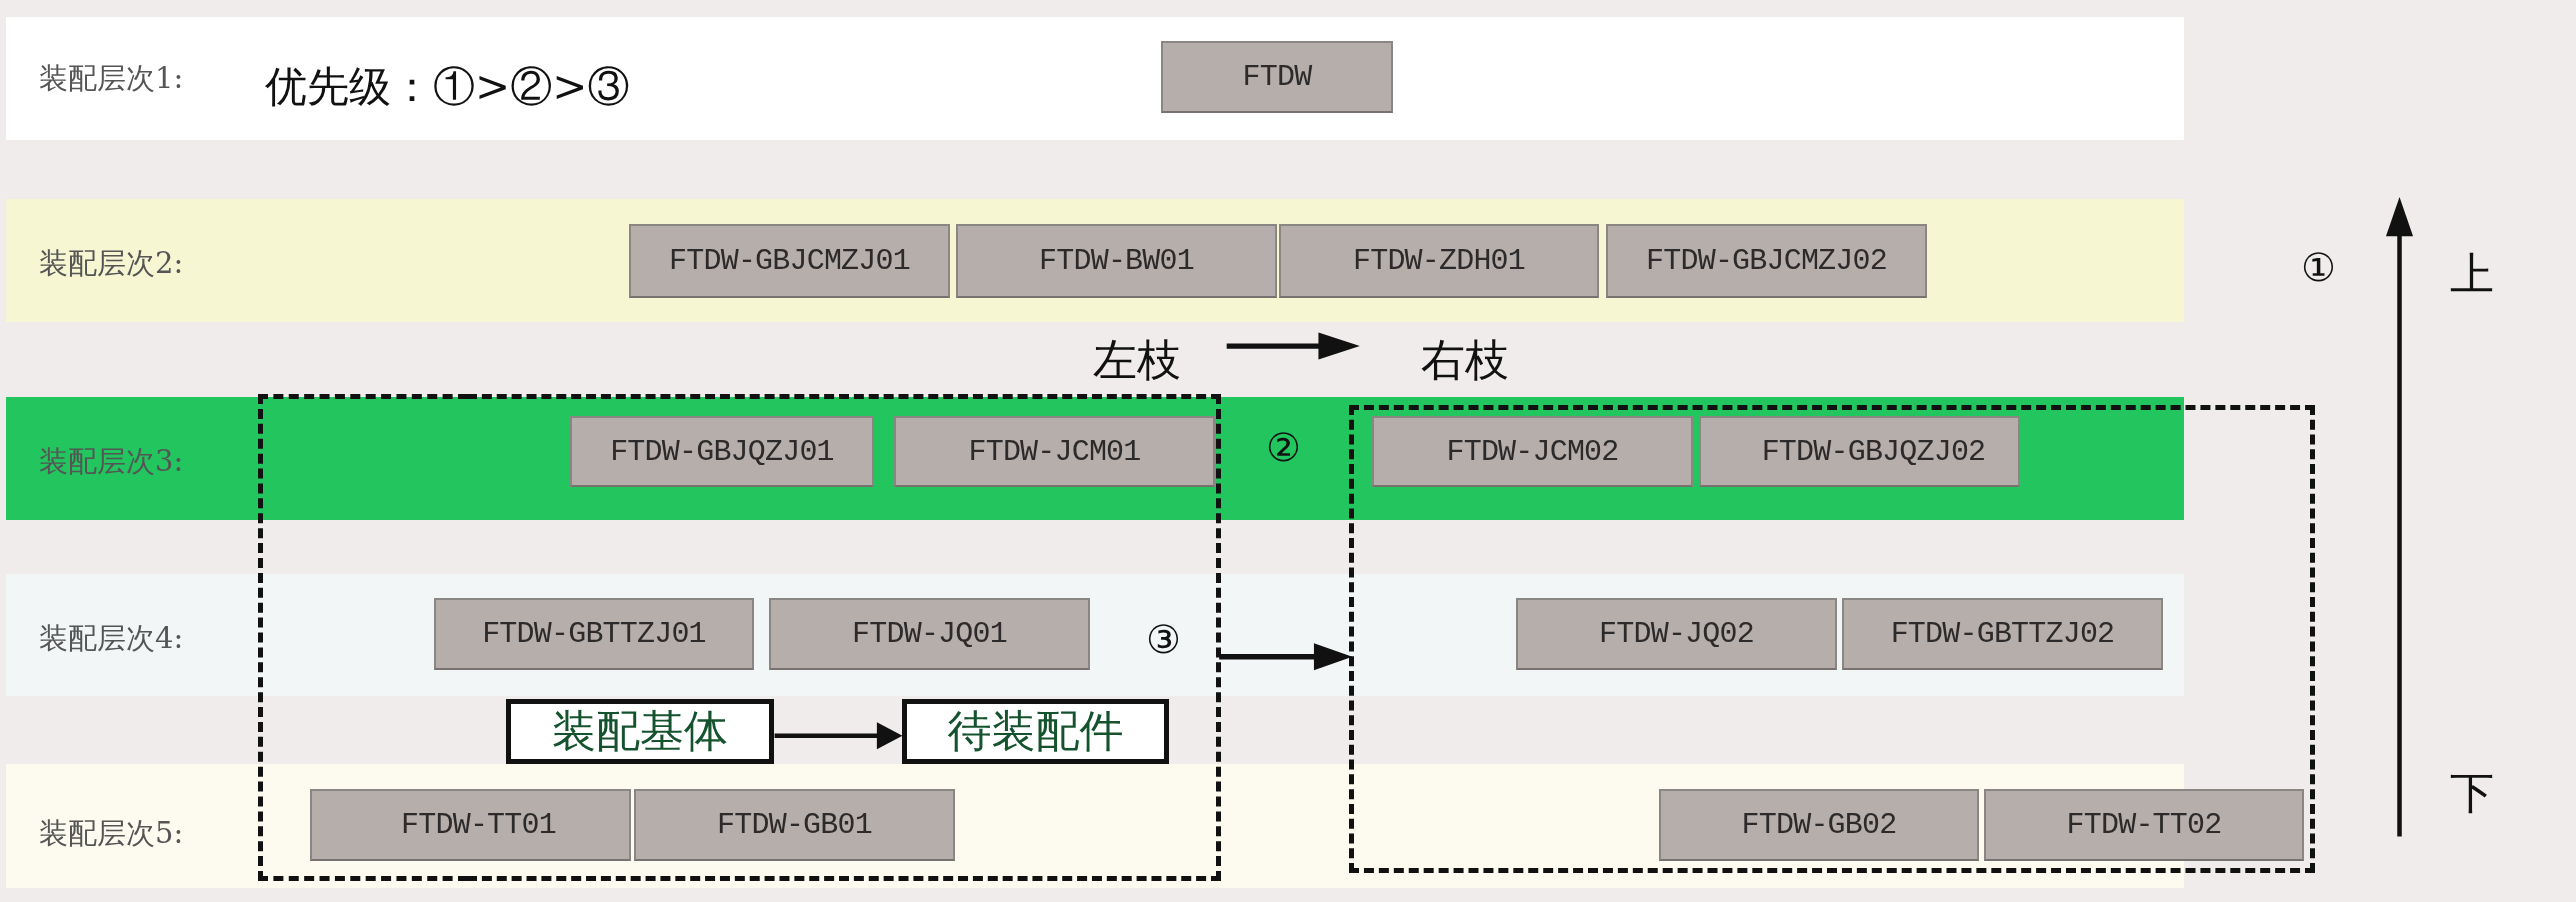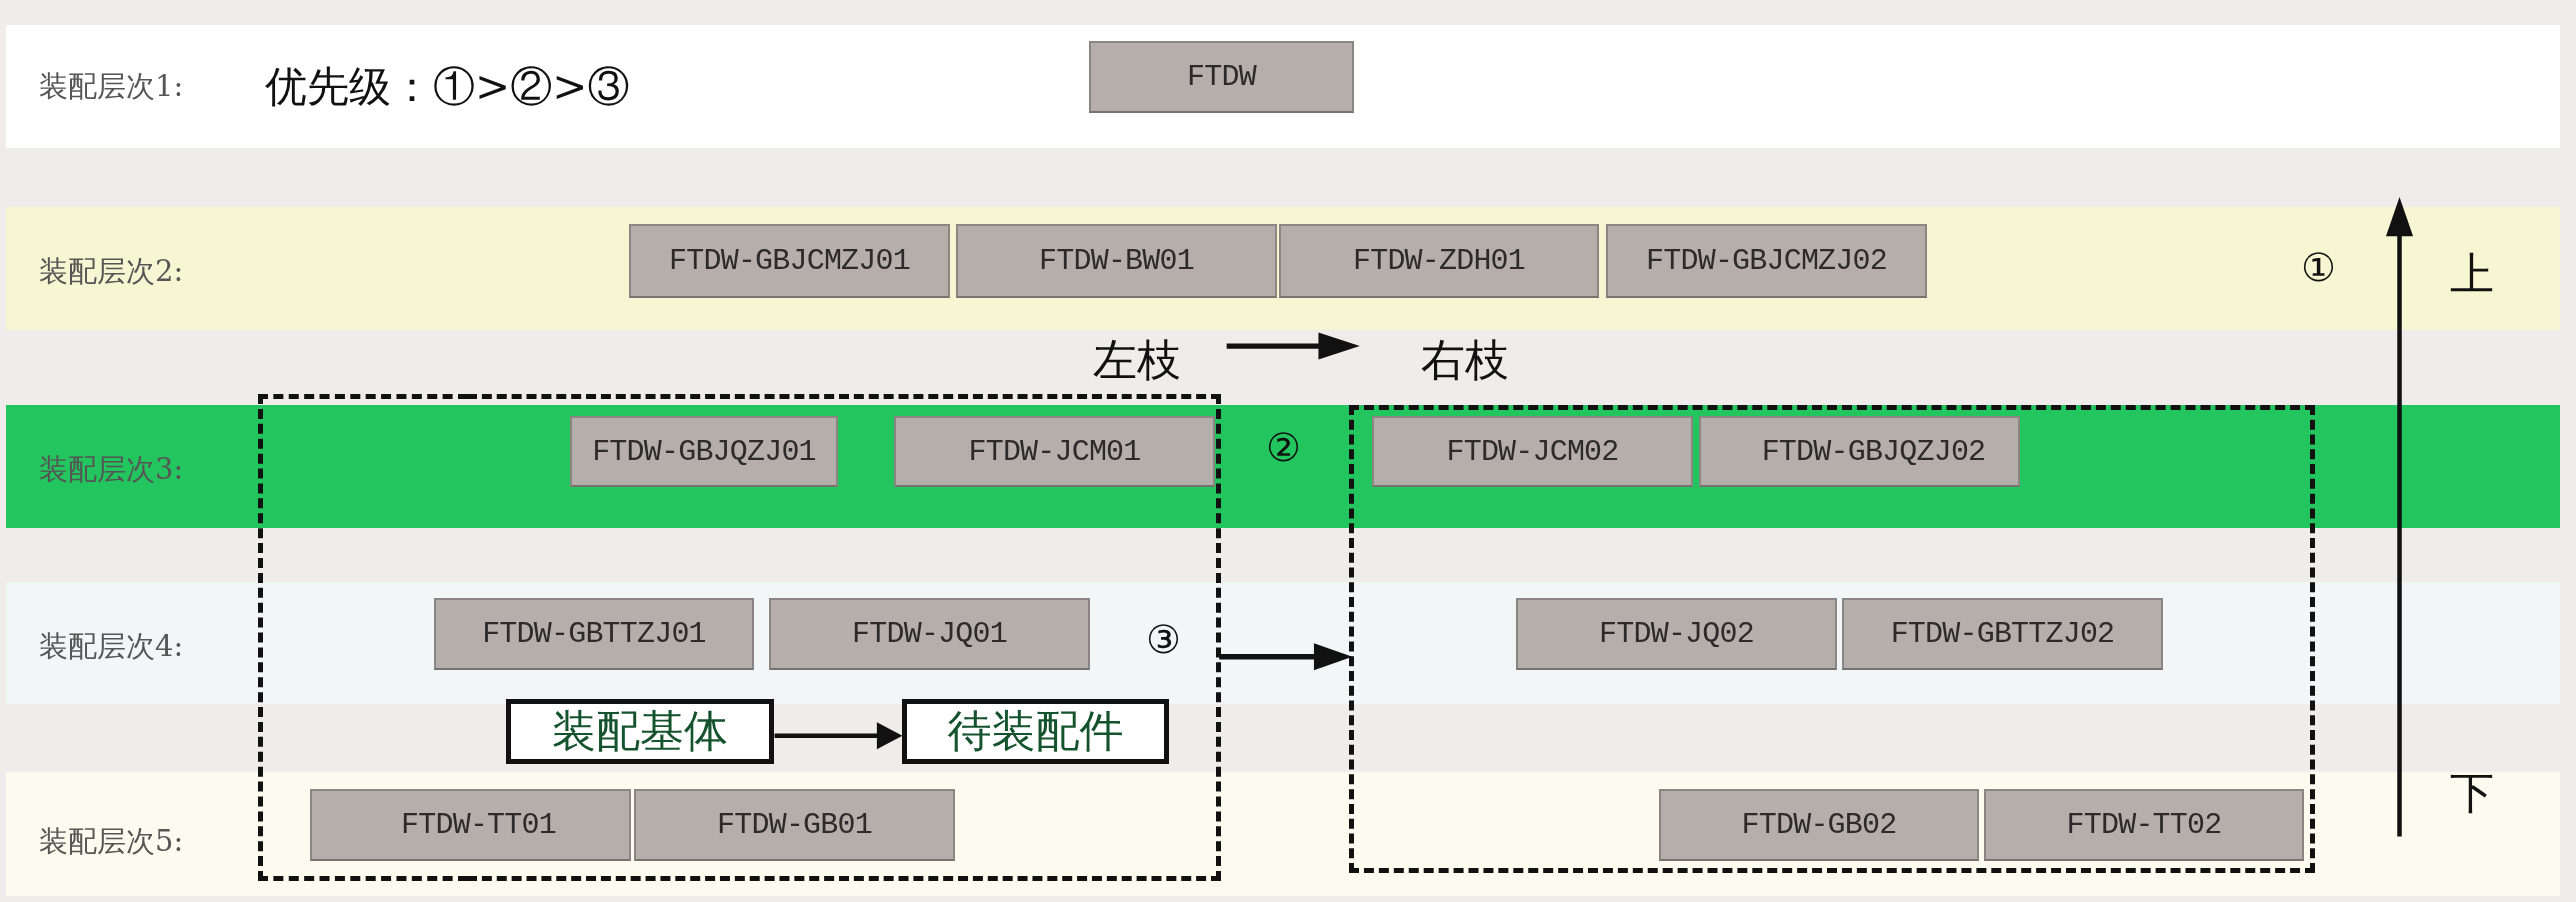--- a/index.html
+++ b/index.html
@@ -1,18 +1,18 @@
 <!DOCTYPE html>
 <html style="font-size:12px"><head>
 <meta charset="utf-8">
 <style>
   html, body { margin:0; padding:0; }
   body { width:2576px; height:902px; background:#efeceb; position:relative; overflow:hidden;
          font-family:"DejaVu Serif", serif; }
-  .band { position:absolute; left:6px; width:2554px;margin-top:8px; }
+  .band { position:absolute; left:6px; width:2178px; }
   .band-label { position:absolute; left:33px; font-size:29px; color:#555; font-family:"DejaVu Serif", serif; }
   .node { position:absolute; box-sizing:border-box; background:#b5aeab; border:2.3px solid #8a8684;
           border-bottom-color:#77726f; display:flex; align-items:center; justify-content:center;
           font-family:"Liberation Mono","DejaVu Sans Mono", monospace; font-size:30px; color:#2c2a2a;
           letter-spacing:-0.8px; }
   .dash { position:absolute; box-sizing:border-box; border:5.3px dashed #111; }
   .txt { position:absolute; color:#111; font-family:"DejaVu Serif", serif; }
   .legend-box { position:absolute; box-sizing:border-box; border:5.3px solid #111; background:#fff;
                 display:flex; align-items:center; justify-content:center; font-size:44px; color:#14532d; }
   svg.overlay { position:absolute; left:0; top:0; }
@@ -31,28 +31,28 @@
 </div>
 <div class="band" style="top:574px;height:122px;background:#f2f6f6;">
   <span class="band-label" style="top:45px;">装配层次4:</span>
 </div>
 <div class="band" style="top:764px;height:124px;background:#fdfbef;">
   <span class="band-label" style="top:50px;">装配层次5:</span>
 </div>
 
 <div class="txt" style="left:265px;top:59px;font-size:42px;">优先级：①&gt;②&gt;③</div>
 
-<div class="node" style="left:1089px;top:41px;width:265px;height:72px;">FTDW</div>
+<div class="node" style="left:1161px;top:41px;width:232px;height:72px;">FTDW</div>
 
 <div class="node" style="left:629px;top:224px;width:321px;height:74px;">FTDW-GBJCMZJ01</div>
 <div class="node" style="left:956px;top:224px;width:321px;height:74px;">FTDW-BW01</div>
 <div class="node" style="left:1279px;top:224px;width:320px;height:74px;">FTDW-ZDH01</div>
 <div class="node" style="left:1606px;top:224px;width:321px;height:74px;">FTDW-GBJCMZJ02</div>
 
-<div class="node" style="left:570px;top:416px;width:268px;height:71px;">FTDW-GBJQZJ01</div>
+<div class="node" style="left:570px;top:416px;width:304px;height:71px;">FTDW-GBJQZJ01</div>
 <div class="node" style="left:894px;top:416px;width:321px;height:71px;">FTDW-JCM01</div>
 <div class="node" style="left:1372px;top:416px;width:321px;height:71px;">FTDW-JCM02</div>
 <div class="node" style="left:1699px;top:416px;width:321px;height:71px;padding-left:28px;">FTDW-GBJQZJ02</div>
 
 <div class="node" style="left:434px;top:598px;width:320px;height:72px;">FTDW-GBTTZJ01</div>
 <div class="node" style="left:769px;top:598px;width:321px;height:72px;">FTDW-JQ01</div>
 <div class="node" style="left:1516px;top:598px;width:321px;height:72px;">FTDW-JQ02</div>
 <div class="node" style="left:1842px;top:598px;width:321px;height:72px;">FTDW-GBTTZJ02</div>
 
 <div class="node" style="left:310px;top:789px;width:321px;height:72px;padding-left:16px;">FTDW-TT01</div>

